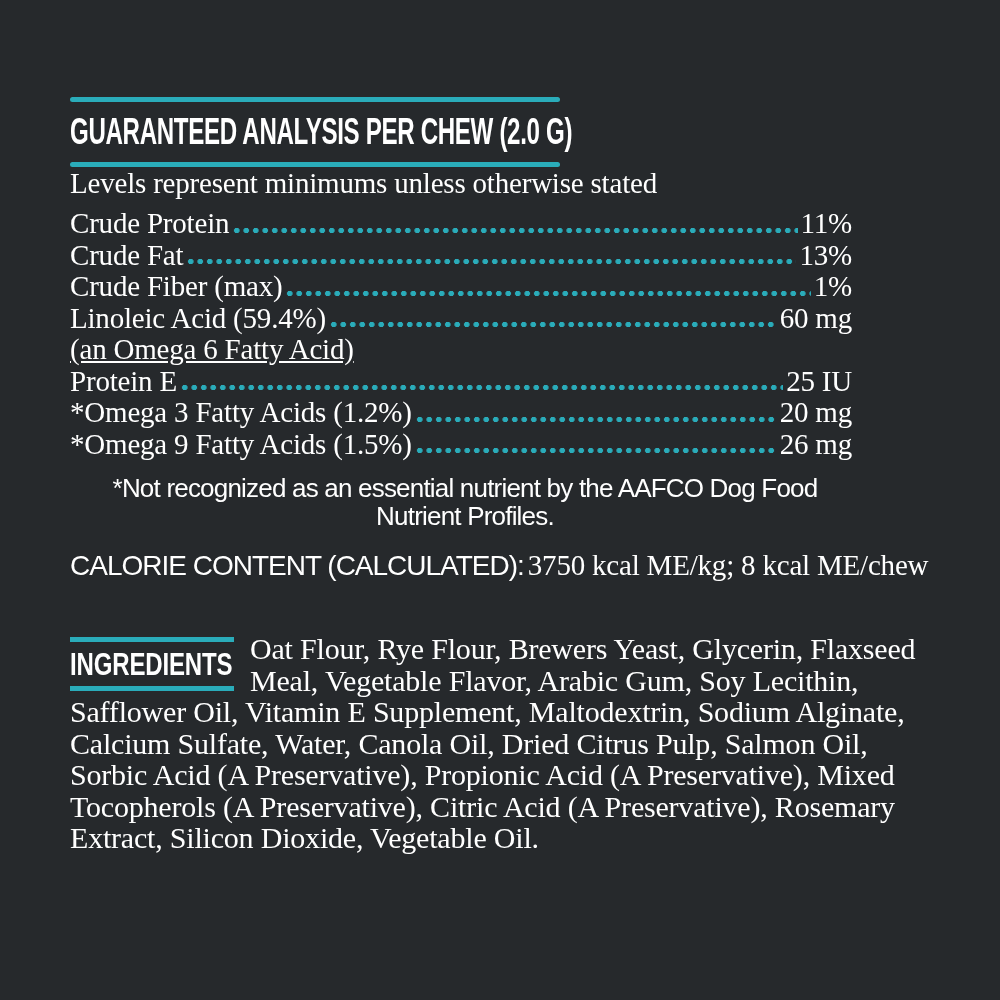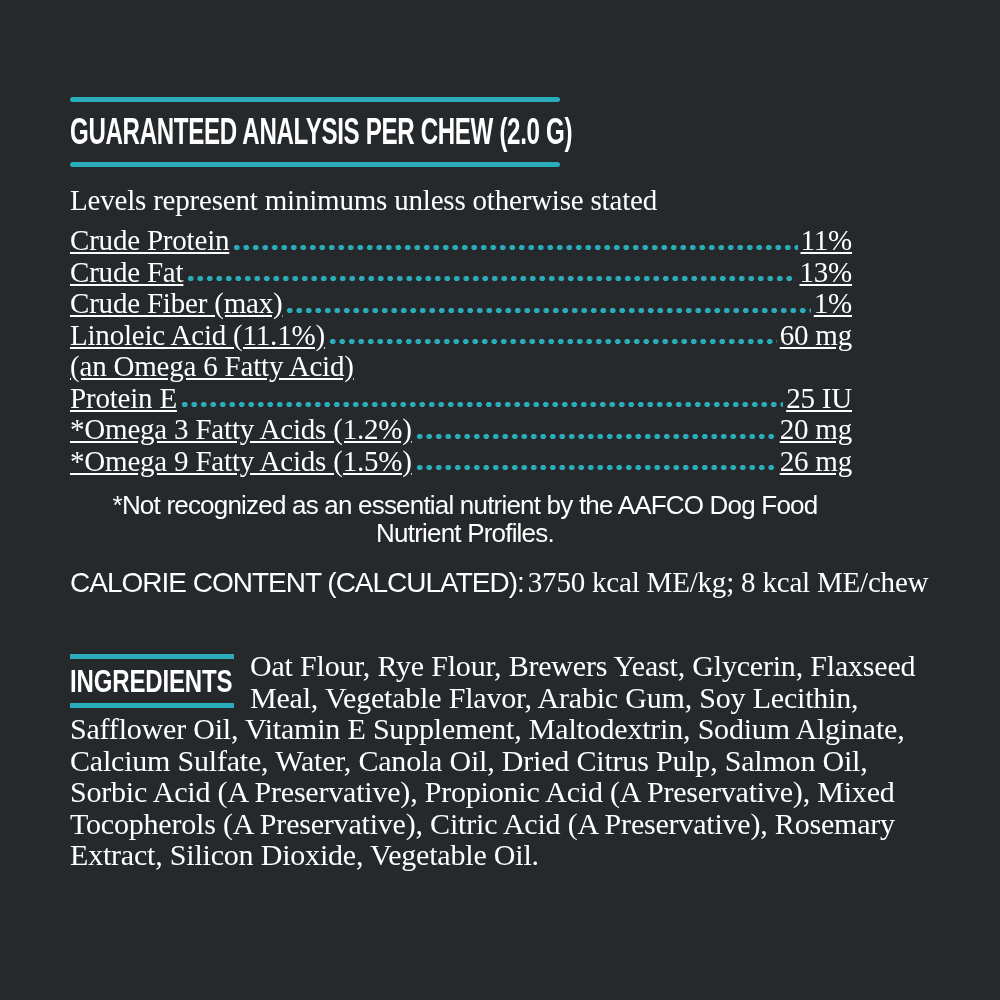--- a/index.html
+++ b/index.html
@@ -35,38 +35,36 @@
     font-family:"Liberation Sans","DejaVu Sans",sans-serif;
     font-weight:bold;
     font-size:36px;
     letter-spacing:-0.5px;
     transform:scaleX(0.67) scaleY(1.05);
     transform-origin:left center;
     white-space:nowrap;
   }
 
   .ga-sub-note{
-    margin-top:17px;
     font-size:29px;
     line-height:32px;
     letter-spacing:-0.2px;
   }
 
   
   .ga-table{
     margin-top:9px;
     width:782px;
   }
   .ga-row{
     display:flex;
     align-items:baseline;
     font-size:29px;
     line-height:31.5px;
     letter-spacing:-0.2px;
-    text-decoration:underline;
   }
   .ga-label,.ga-value{white-space:nowrap;}
   .ga-dots{
     flex:1 1 auto;
     align-self:flex-end;
     height:7px;
     margin:0 3px 6px 3px;
     background-image:radial-gradient(circle, var(--accent) 2.5px, rgba(0,0,0,0) 2.9px);
     background-size:9.5px 7px;
     background-position:0 50%;
@@ -156,21 +154,21 @@
           <span class="ga-label">Crude Fat</span>
           <span class="ga-dots"></span>
           <span class="ga-value">13%</span>
         </div>
         <div class="ga-row">
           <span class="ga-label">Crude Fiber (max)</span>
           <span class="ga-dots"></span>
           <span class="ga-value">1%</span>
         </div>
         <div class="ga-row">
-          <span class="ga-label">Linoleic Acid (11.1%)</span>
+          <span class="ga-label">Linoleic Acid (59.4%)</span>
           <span class="ga-dots"></span>
           <span class="ga-value">60 mg</span>
         </div>
         <div class="ga-subline">(an Omega 6 Fatty Acid)</div>
         <div class="ga-row">
           <span class="ga-label">Protein E</span>
           <span class="ga-dots"></span>
           <span class="ga-value">25 IU</span>
         </div>
         <div class="ga-row">

